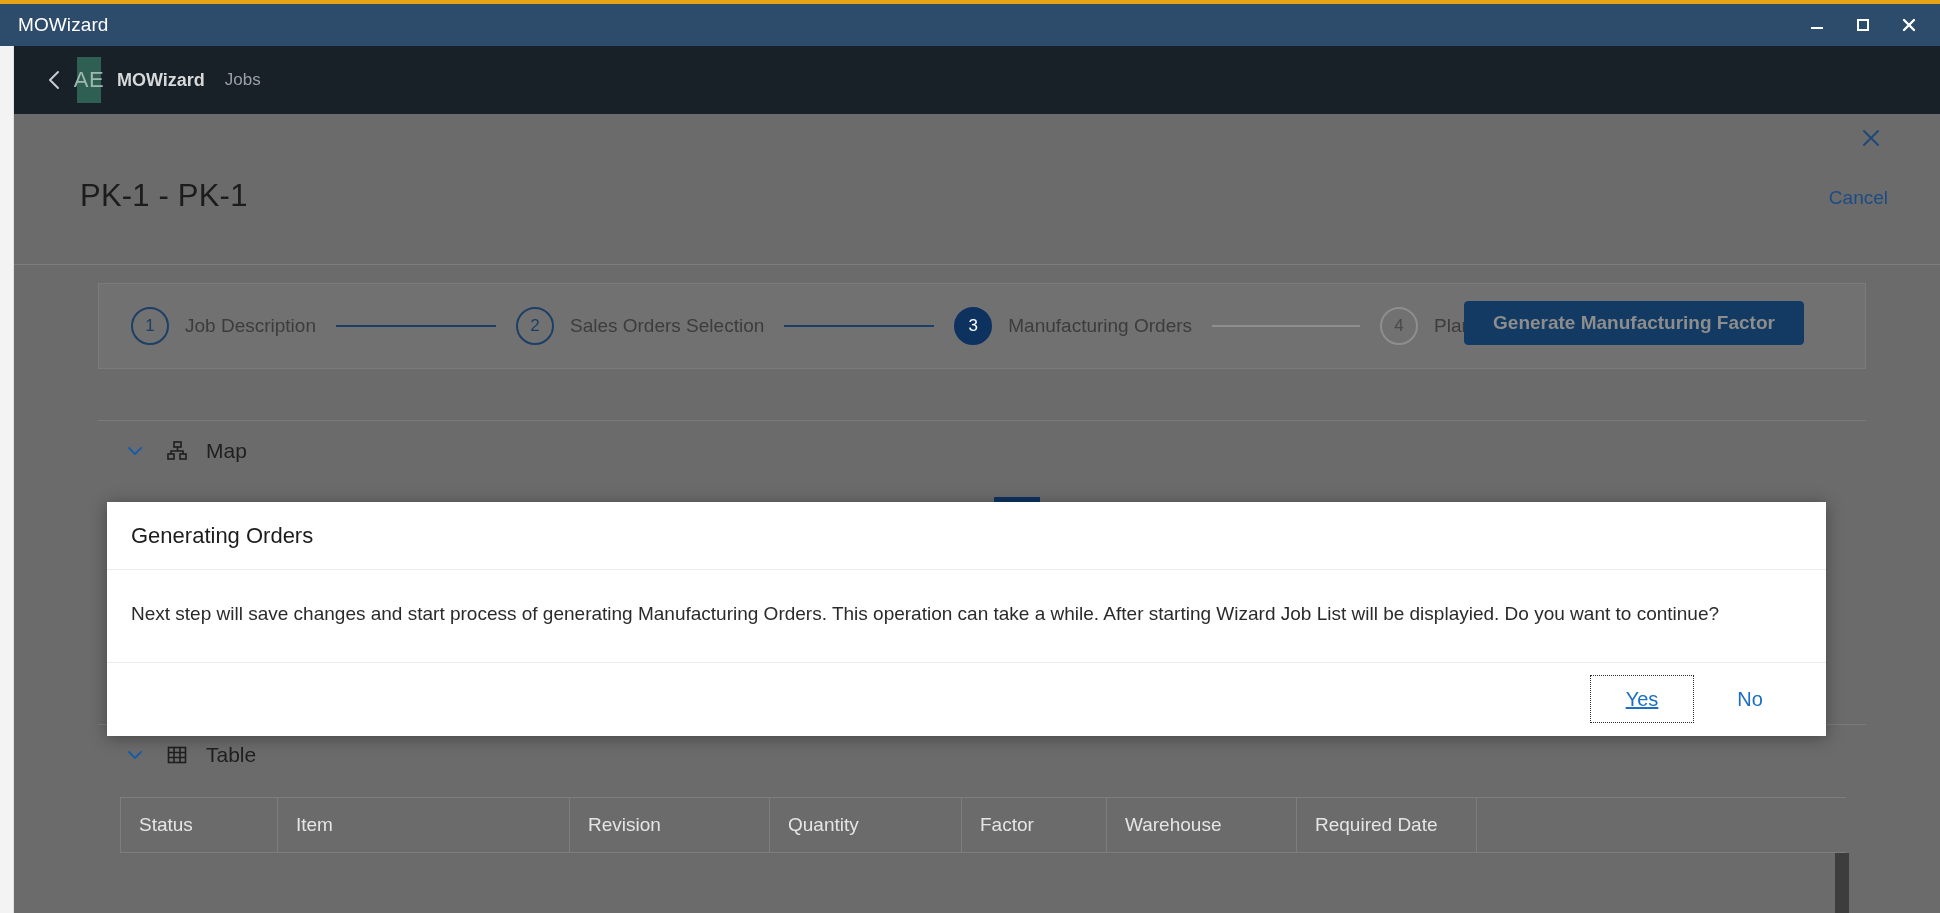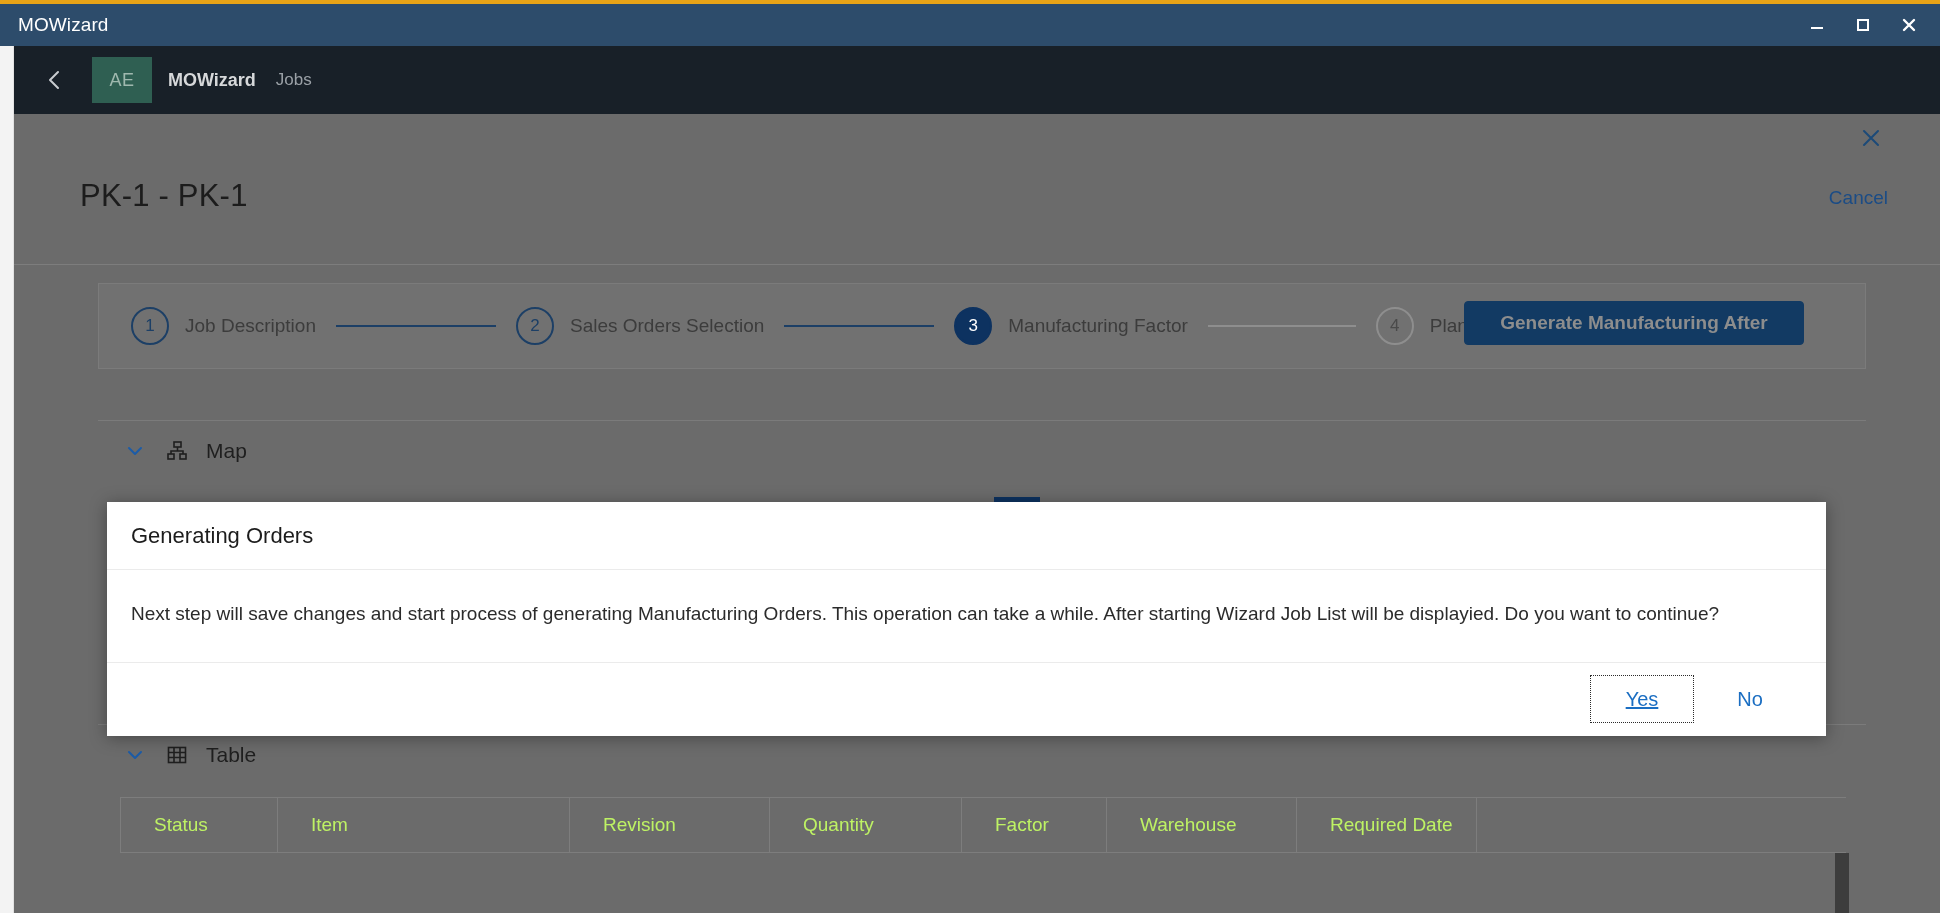--- a/index.html
+++ b/index.html
@@ -75,29 +75,29 @@
   .back-arrow {
     width: 60px;
     height: 68px;
     display: flex;
     align-items: center;
     justify-content: center;
     color: #c9ccd0;
     padding-left: 22px;
   }
   .app-logo {
-    width: 60px; height: 46px;
+    width: 24px; height: 46px;
     background: #2f5f52;
     color: #9fb8ae;
     display: flex;
     align-items: center;
     justify-content: center;
-    font-size: 18px;
+    font-size: 22px;
     letter-spacing: .5px;
-    margin-left: 18px;
+    margin-left: 3px;
   }
   .app-name {
     color: #d6d8da;
     font-size: 18px;
     font-weight: bold;
     margin-left: 16px;
   }
   .app-sub {
     color: #9aa0a6;
     font-size: 17px;
@@ -273,22 +273,22 @@
     border-top: 1px solid #7d7d7d;
   }
   .tbl-head {
     display: flex;
     height: 55px;
     align-items: center;
     border-bottom: 1px solid #7d7d7d;
   }
   .th {
     font-size: 19px;
-    color: #bef264;
-    padding-left: 33px;
+    color: #e5e5e5;
+    padding-left: 18px;
     border-right: 1px solid #7d7d7d;
     height: 55px;
     display: flex;
     align-items: center;
     white-space: nowrap;
     flex: 0 0 auto;
   }
   .th:first-child { border-left: 1px solid #7d7d7d; }
   .tbl-scroll {
     position: absolute;
@@ -409,34 +409,34 @@
         <div class="step-conn" style="width:160px"></div>
 
         <div class="step">
           <div class="step-circle">2</div>
           <div class="step-label">Sales Orders Selection</div>
         </div>
         <div class="step-conn" style="width:150px"></div>
 
         <div class="step active">
           <div class="step-circle">3</div>
-          <div class="step-label">Manufacturing Factor</div>
+          <div class="step-label">Manufacturing Orders</div>
         </div>
         <div class="step-conn dim" style="width:148px"></div>
 
         <div class="step inactive">
           <div class="step-circle">4</div>
           <div class="step-label">Planning</div>
         </div>
 
       </div>
     </div>
     <div class="active-underline"></div>
 
-    <div class="generate-btn">Generate Manufacturing After</div>
+    <div class="generate-btn">Generate Manufacturing Factor</div>
 
     <div class="section" id="section-map">
       <div class="section-header">
         <span class="chev">
           <svg width="20" height="20" viewBox="0 0 20 20">
               <path d="M4 7 L10 13 L16 7" fill="none" stroke="currentColor" stroke-width="2" stroke-linecap="round" stroke-linejoin="round"></path>
             </svg>
         </span>
         <span class="sec-icon">
           <svg width="22" height="22" viewBox="0 0 22 22" fill="none" stroke="currentColor" stroke-width="1.6">

